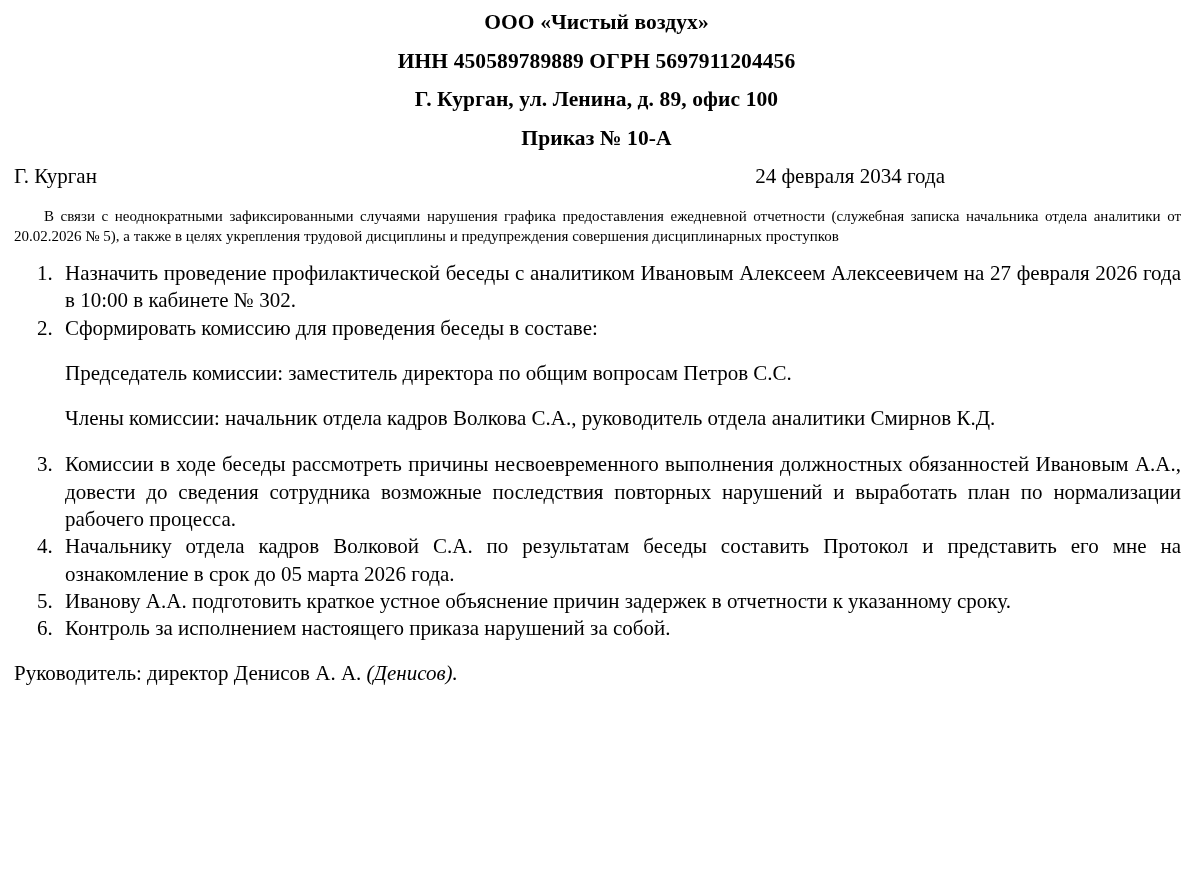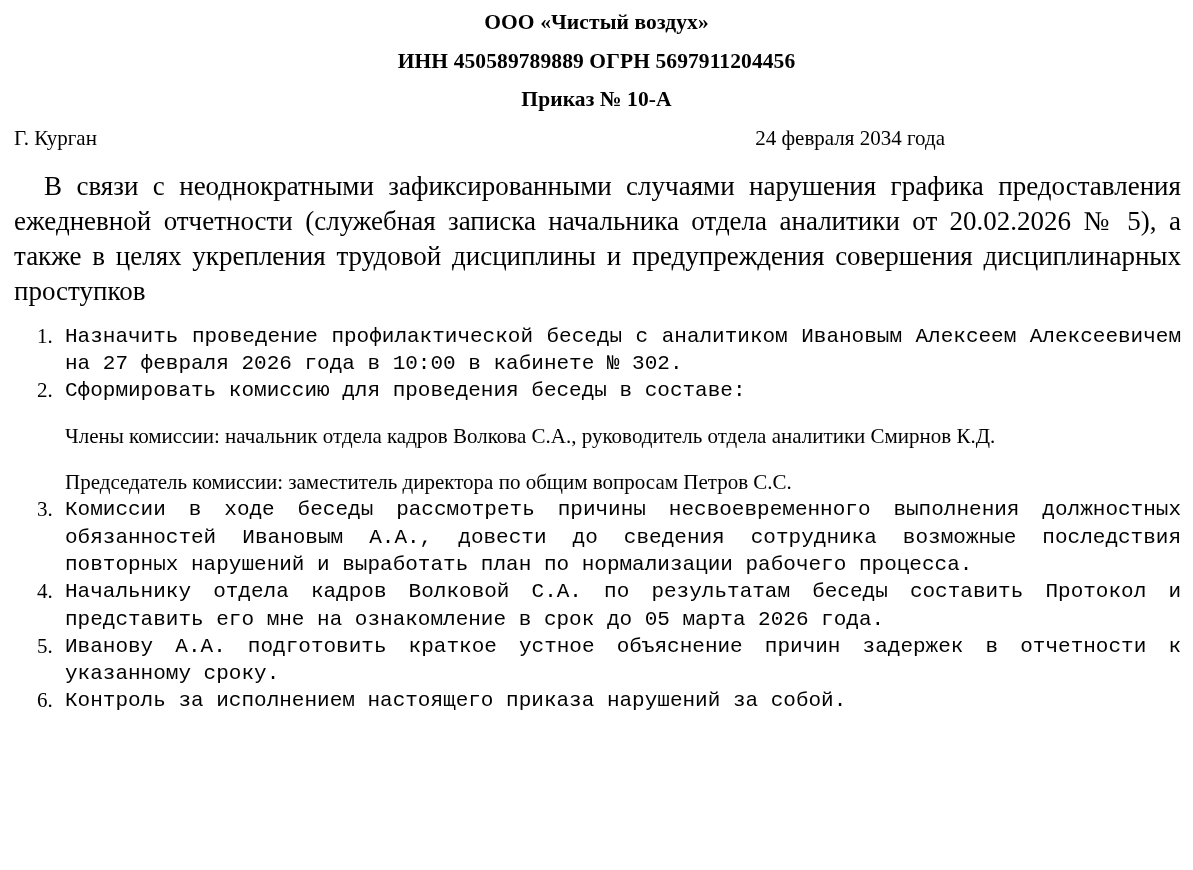--- a/index.html
+++ b/index.html
@@ -58,21 +58,21 @@
     flex: 1 1 auto;
   }
   .place-date .date {
     flex: 0 0 auto;
     margin-right: 238px;
     white-space: nowrap;
   }
 
   
   .body-par {
-    font-size: 27px;
+    font-size: 15px;
     line-height: 1.30;
     text-align: justify;
     text-justify: inter-word;
     margin: 0 0 12px 0;
     padding: 0 2px 0 4px;
     hyphens: manual;
   }
   .body-par.intro {
     text-indent: 30px;
     margin-bottom: 14px;
@@ -103,21 +103,20 @@
   ol.order-list > li .num {
     position: absolute;
     left: 27px;
     top: 0;
     width: 30px;
     text-align: left;
     white-space: nowrap;
   }
   ol.order-list > li .txt {
     display: block;
-    font-family: Liberation Mono, monospace;
   }
   
   .sub-par {
     font-size: 21px;
     line-height: 1.30;
     margin: 18px 0 0 0;
     padding-left: 55px;
     text-align: left;
   }
   .sub-par.last {
@@ -136,20 +135,21 @@
   }
 </style>
 </head>
 <body>
 
 <div class="page">
 
   <div class="doc-header">
     <div class="hline org">ООО «Чистый воздух»</div>
     <div class="hline">ИНН 450589789889 ОГРН 5697911204456</div>
+    <div class="hline">Г. Курган, ул. Ленина, д. 89, офис 100</div>
     <div class="hline">Приказ № 10-А</div>
   </div>
 
   <div class="place-date">
     <span class="place">Г. Курган</span>
     <span class="spacer"></span>
     <span class="date">24 февраля 2034 года</span>
   </div>
 
   <p class="body-par intro">В связи с неоднократными зафиксированными случаями нарушения графика предоставления ежедневной отчетности (служебная записка начальника отдела аналитики от 20.02.2026 № 5), а также в целях укрепления трудовой дисциплины и предупреждения совершения дисциплинарных проступков</p>
@@ -159,36 +159,39 @@
     <li>
       <span class="num">1.</span>
       <span class="txt">Назначить проведение профилактической беседы с аналитиком Ивановым Алексеем Алексеевичем на 27 февраля 2026 года в 10:00 в кабинете № 302.</span>
     </li>
     <li>
       <span class="num">2.</span>
       <span class="txt">Сформировать комиссию для проведения беседы в составе:</span>
     </li>
   </ol>
 
+  <p class="sub-par">Председатель комиссии: заместитель директора по общим вопросам Петров С.С.</p>
   <p class="sub-par last">Члены комиссии: начальник отдела кадров Волкова С.А., руководитель отдела аналитики Смирнов К.Д.</p>
-  <p class="sub-par">Председатель комиссии: заместитель директора по общим вопросам Петров С.С.</p>
 
   <ol class="order-list">
     <li>
       <span class="num">3.</span>
       <span class="txt">Комиссии в ходе беседы рассмотреть причины несвоевременного выполнения должностных обязанностей Ивановым А.А., довести до сведения сотрудника возможные последствия повторных нарушений и выработать план по нормализации рабочего процесса.</span>
     </li>
     <li>
       <span class="num">4.</span>
       <span class="txt">Начальнику отдела кадров Волковой С.А. по результатам беседы составить Протокол и представить его мне на ознакомление в срок до 05 марта 2026 года.</span>
     </li>
     <li>
       <span class="num">5.</span>
       <span class="txt">Иванову А.А. подготовить краткое устное объяснение причин задержек в отчетности к указанному сроку.</span>
     </li>
     <li>
       <span class="num">6.</span>
       <span class="txt">Контроль за исполнением настоящего приказа нарушений за собой.</span>
     </li>
   </ol>
 
+  <div class="signature">
+    <span>Руководитель: директор Денисов А. А. </span><span class="transcript">(Денисов).</span>
+  </div>
 
 </div>
 
 </body></html>

